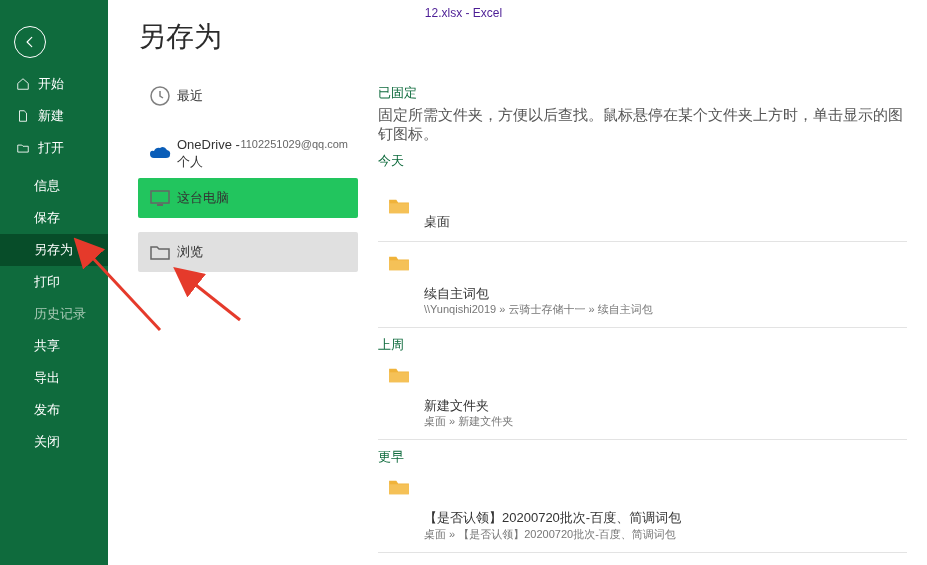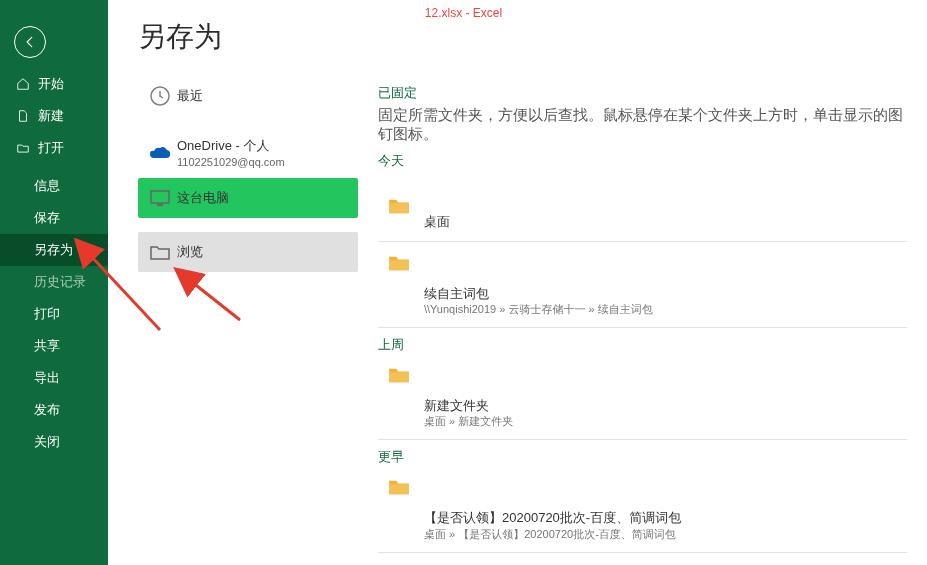--- a/index.html
+++ b/index.html
@@ -19,21 +19,21 @@
     height: 100%;
   }
   .title-bar {
     position: absolute;
     top: 0;
     left: 0;
     right: 0;
     height: 26px;
     text-align: center;
     font-size: 12px;
-    color: #ef4444;
+    color: #4c1d95;
     line-height: 26px;
     pointer-events: none;
   }
   
   .sidebar {
     width: 108px;
     background: #0f6b3d;
     color: #fff;
     display: flex;
     flex-direction: column;
@@ -92,21 +92,21 @@
   .loc-item.tall { height: 48px; align-items: center; }
   .loc-item.selected { background: #22c55e; font-family: Liberation Mono, monospace; }
   .loc-item.hover { background: #e0e0e0; }
   .loc-icon {
     width: 24px; height: 24px;
     display:inline-flex; align-items:center; justify-content:center;
     flex-shrink:0;
   }
   .loc-label { font-size: 13px; color:#333; }
   .loc-sub { font-size: 11px; color:#666; }
-  .loc-stack { display:flex; flex-direction:column; line-height:1.3; }
+  .loc-stack { display:flex; flex-direction:row; line-height:1.3; }
   .mid-gap { height: 14px; }
 
   
   .right-col {
     flex: 1;
     padding: 84px 20px 0 20px;
   }
   .sect-header {
     font-size: 13px;
     color: #0f6b3d;
@@ -194,25 +194,25 @@
 
     <div class="nav-item no-icon">
       <span>信息</span>
     </div>
     <div class="nav-item no-icon">
       <span>保存</span>
     </div>
     <div class="nav-item no-icon active">
       <span>另存为</span>
     </div>
+    <div class="nav-item no-icon">
+      <span>打印</span>
+    </div>
     <div class="nav-item no-icon muted">
       <span>历史记录</span>
-    </div>
-    <div class="nav-item no-icon">
-      <span>打印</span>
     </div>
     <div class="nav-item no-icon">
       <span>共享</span>
     </div>
     <div class="nav-item no-icon">
       <span>导出</span>
     </div>
     <div class="nav-item no-icon">
       <span>发布</span>
     </div>

